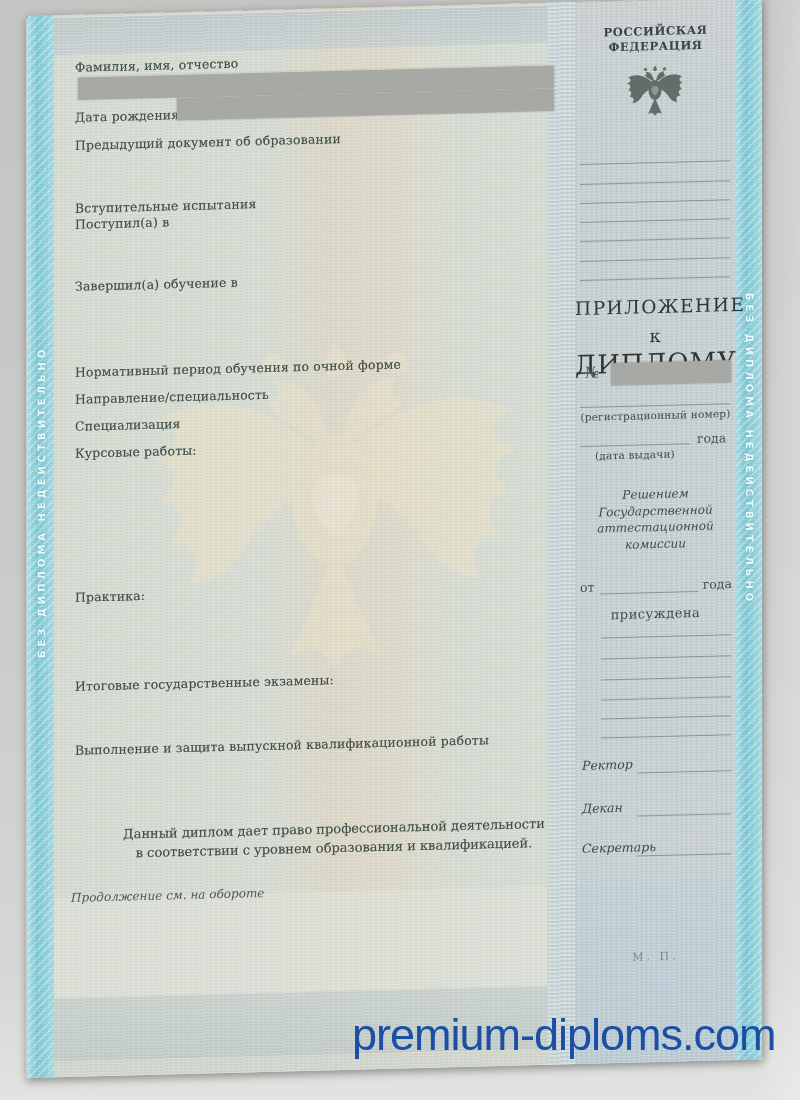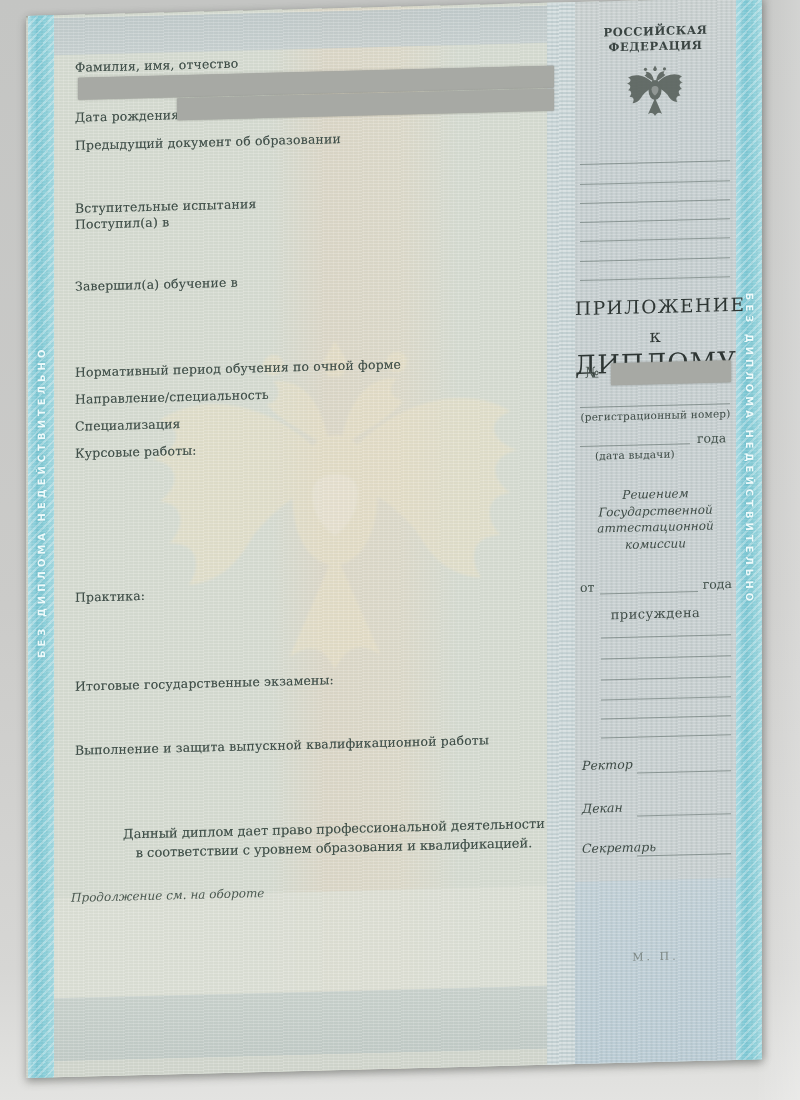--- a/index.html
+++ b/index.html
@@ -235,13 +235,14 @@
 
       <div class="seal">М. П.</div>
     </div>
 
     <div class="band band-right">
       <span class="vtext vtext-down">БЕЗ ДИПЛОМА НЕДЕЙСТВИТЕЛЬНО</span>
     </div>
 
   </div>
 
+  <div class="site-watermark">premium-diploms.com</div>
 </div>
 
 </body></html>

